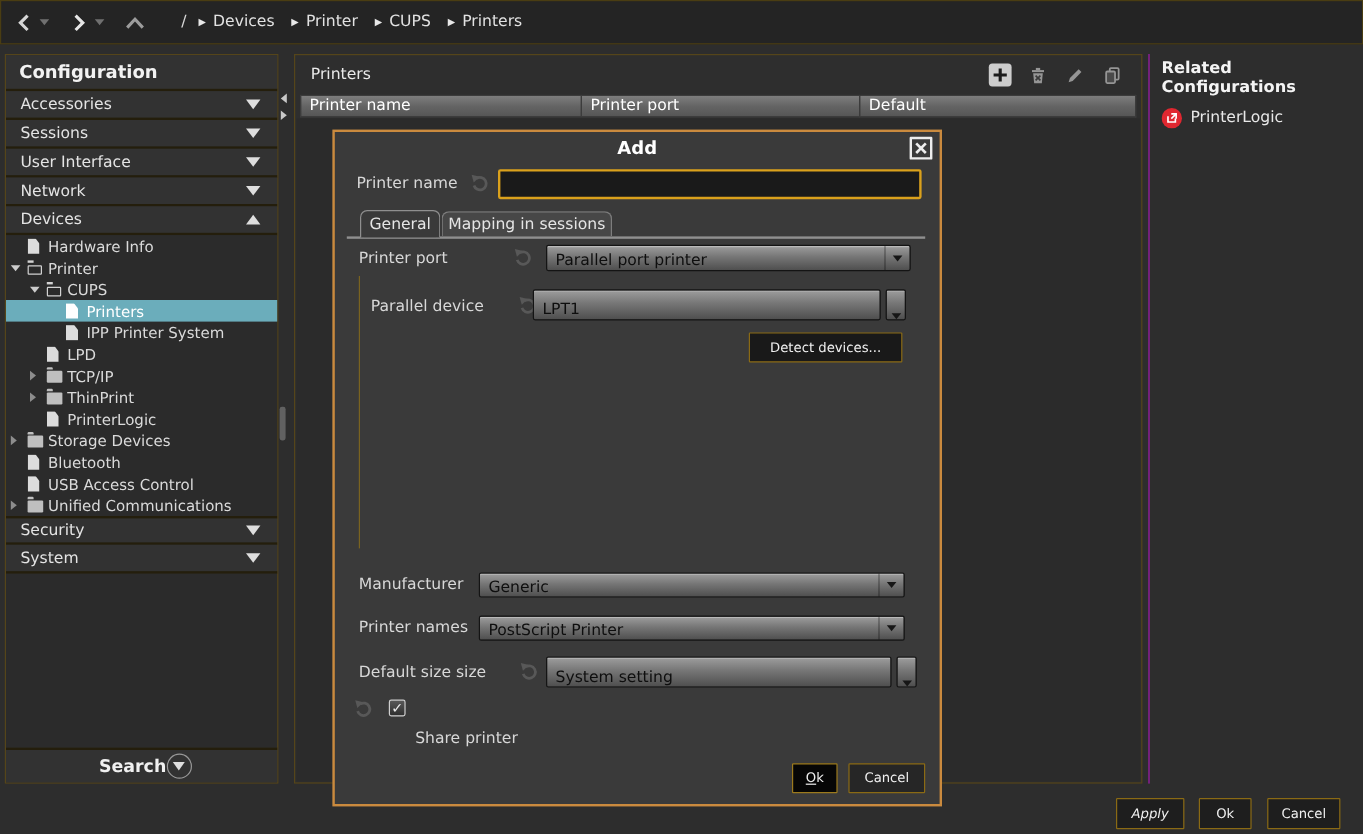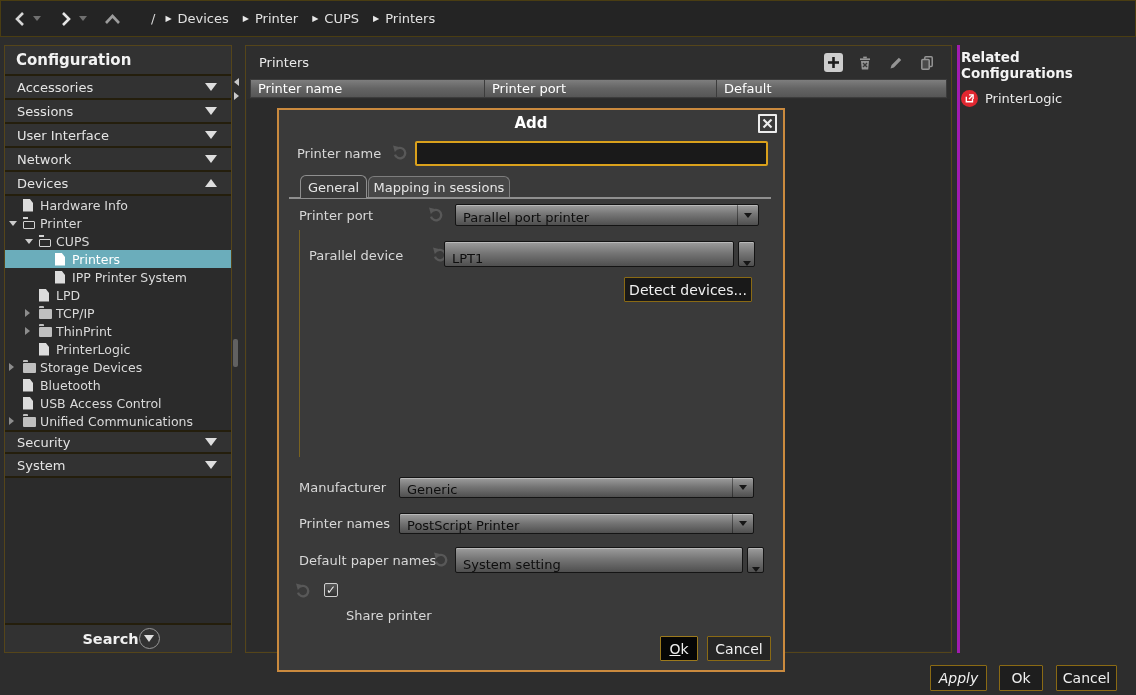--- a/index.html
+++ b/index.html
@@ -86,28 +86,28 @@
   .thead { display:flex; margin:0 4px; height:19px; }
   .th {
     background:linear-gradient(180deg,#7e7e7e,#646464 50%,#565656);
     border:1px solid #3c3c3c; border-left:none; color:#ffffff;
     display:flex; align-items:center; padding-left:7px; cursor:pointer;
   }
   .th:first-child { border-left:1px solid #3c3c3c; }
   .tbody { position:absolute; left:1px; right:1px; top:53px; bottom:1px; background:#2b2b2b; }
 
   
-  .related { position:absolute; left:957px; top:45px; width:179px; height:608px; border-left:3px solid #a21caf; padding:4px 0 0 1px; }
+  .related { position:absolute; left:957px; top:45px; width:179px; height:608px; border-left:1px solid #a21caf; padding:4px 0 0 10px; }
   .rel-title { font-weight:bold; font-size:13.5px; color:#f4f4f4; }
   .rel-item { display:flex; align-items:center; gap:7px; margin-top:9px; cursor:pointer; color:#e8e8e8; }
 
   
   .btn-dark {
     background:#1e1e1e; border:1px solid #8a6a14; color:#f0f0f0;
-    font-family:inherit; font-size:14px; cursor:pointer; border-radius:1px;
+    font-family:inherit; font-size:11px; cursor:pointer; border-radius:1px;
   }
   .footer-btn { position:absolute; top:665px; height:26px; }
   .f-apply { left:930px; width:57px;font-style:italic; }
   .f-ok { left:999px; width:44px; }
   .f-cancel { left:1056px; width:61px; }
 
   
   .dialog {
     position:absolute; left:277px; top:108px; width:508px; height:564px;
     background:#3a3a3a; border:2px solid #ca8a3e; z-index:10;
@@ -450,21 +450,21 @@
     </div>
 
     <div class="dlg-label" style="left:20px; top:406px;">Printer names</div>
     <div class="dd" style="left:120px; top:403px; width:355px; height:21px;">
       <span>PostScript Printer</span>
       <span class="arrow-zone">
           <span class="tri-dn-dark"></span>
         </span>
     </div>
 
-    <div class="dlg-label" style="left:20px; top:443px;">Default paper names</div>
+    <div class="dlg-label" style="left:20px; top:443px;">Default size size</div>
     <svg class="revert" style="left:154px; top:442px;" viewBox="0 0 16 16">
         <path d="M 5 3.8 A 5.2 5.2 0 1 1 3 9.6" fill="none" stroke="#585858" stroke-width="2.3"></path>
         <polygon points="1,0.6 7.8,2.2 2.8,7" fill="#585858"></polygon>
       </svg>
     <div class="combo-field" style="left:176px; top:437px; width:288px; height:26px;">
       <span>System setting</span>
     </div>
     <div class="combo-btn" style="left:468px; top:437px; width:17px; height:26px;">
         <span class="tri-dn-dark"></span>
       </div>

